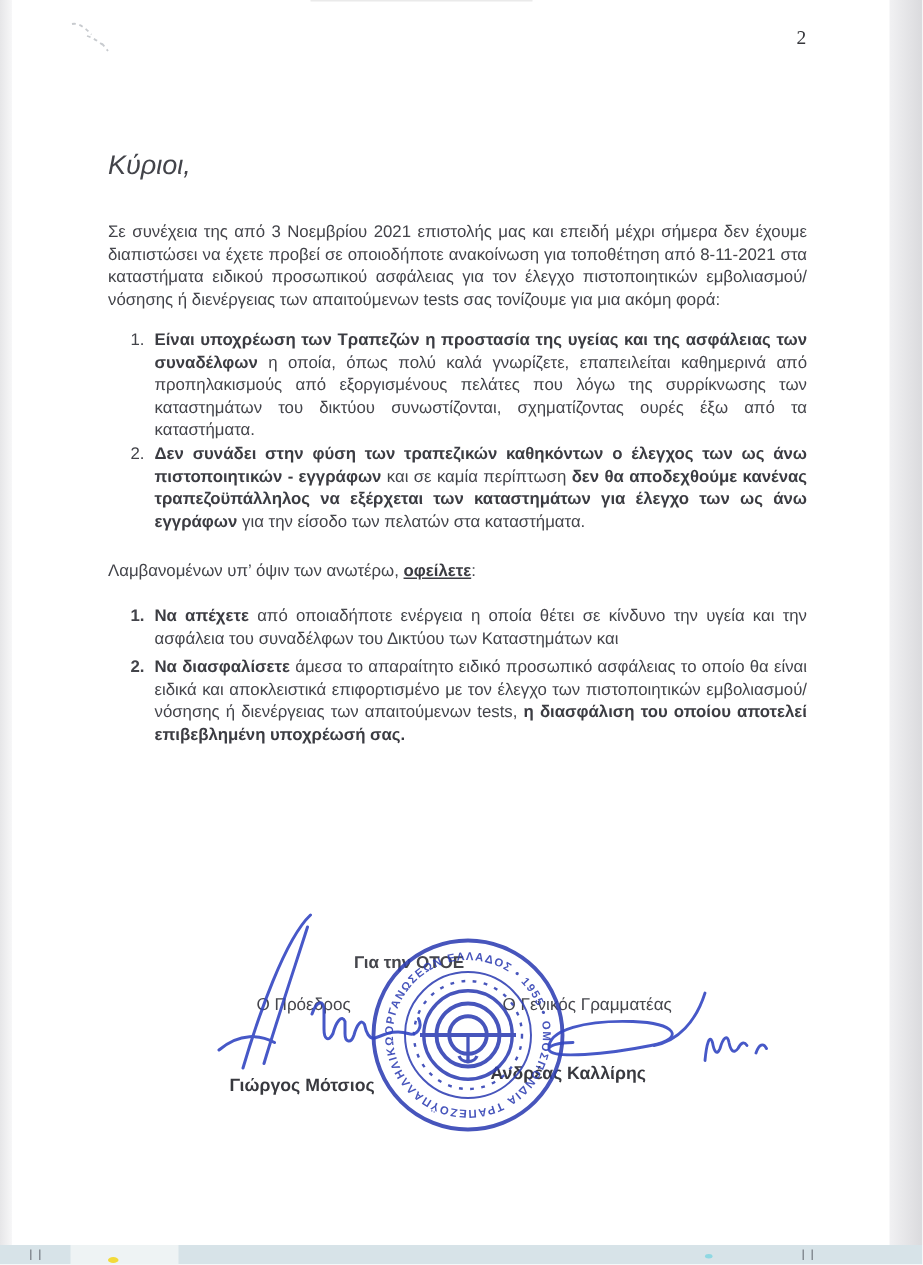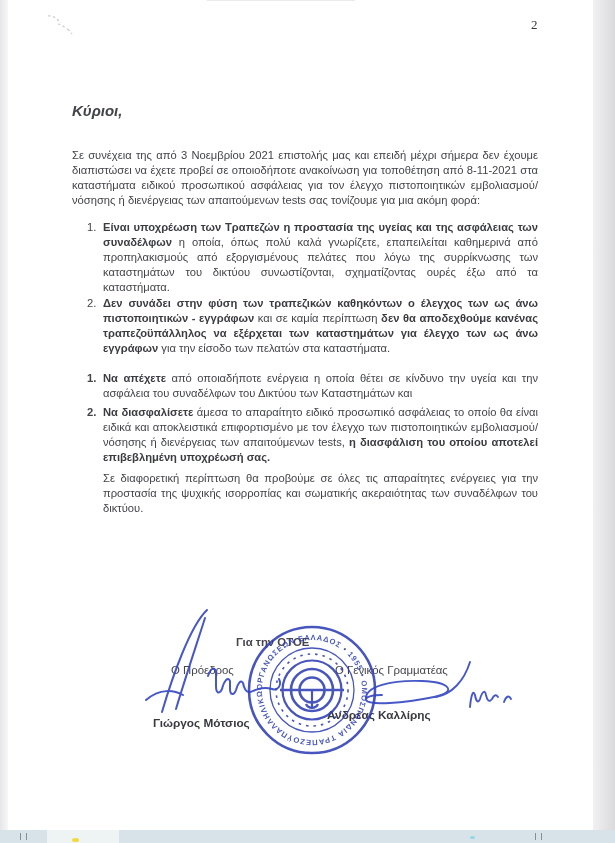--- a/index.html
+++ b/index.html
@@ -25,21 +25,21 @@
   .tick.t1 { left:20px; } .tick.t2 { left:535px; }
 
   .page-number { position:absolute; left:531px; top:17px; font-family:"Liberation Serif", serif;
                  font-size:13px; color:#36373c; }
 
   .smudge { position:absolute; left:44px; top:12px; }
 
   
   .content { position:absolute; left:72px; top:103px; width:466px;
              font-size:11.2px; line-height:15px; text-align:justify; }
-  .salutation { font-weight:bold; font-style:italic; font-size:15px; }
+  .salutation { font-weight:normal; font-style:italic; font-size:18px; }
   .p1 { margin-top:30px; }
   .olist-a { margin-top:12px; }
   .olist-b { margin-top:15px; }
   .li { position:relative; padding-left:31px; }
   .li + .li { margin-top:1px; }
   .olist-b .li + .li { margin-top:4px; }
   .li .marker { position:absolute; left:15px; top:0; }
   .olist-b .marker { font-weight:bold; }
   .b { font-weight:bold; color:#3b3c42; }
   .connector { margin-top:18px; }
@@ -83,32 +83,34 @@
       <div class="li">
         <span class="marker">1.</span>
         <span class="b">Είναι υποχρέωση των Τραπεζών η προστασία της υγείας και της ασφάλειας των συναδέλφων</span><span> η οποία, όπως πολύ καλά γνωρίζετε, επαπειλείται καθημερινά από προπηλακισμούς από εξοργισμένους πελάτες που λόγω της συρρίκνωσης των καταστημάτων του δικτύου συνωστίζονται, σχηματίζοντας ουρές έξω από τα καταστήματα.</span>
       </div>
       <div class="li">
         <span class="marker">2.</span>
         <span class="b">Δεν συνάδει στην φύση των τραπεζικών καθηκόντων ο έλεγχος των ως άνω πιστοποιητικών - εγγράφων</span><span> και σε καμία περίπτωση </span><span class="b">δεν θα αποδεχθούμε κανένας τραπεζοϋπάλληλος να εξέρχεται των καταστημάτων για έλεγχο των ως άνω εγγράφων</span><span> για την είσοδο των πελατών στα καταστήματα.</span>
       </div>
     </div>
 
+    <div class="connector">
+      <span>Λαμβανομένων υπ’ όψιν των ανωτέρω, </span><span class="b u">οφείλετε</span><span>:</span>
+    </div>
 
     <div class="olist-b">
       <div class="li">
         <span class="marker">1.</span>
         <span class="b">Να απέχετε</span><span> από οποιαδήποτε ενέργεια η οποία θέτει σε κίνδυνο την υγεία και την ασφάλεια του συναδέλφων του Δικτύου των Καταστημάτων και</span>
       </div>
       <div class="li">
         <span class="marker">2.</span>
         <div>
           <span class="b">Να διασφαλίσετε</span><span> άμεσα το απαραίτητο ειδικό προσωπικό ασφάλειας το οποίο θα είναι ειδικά και αποκλειστικά επιφορτισμένο με τον έλεγχο των πιστοποιητικών εμβολιασμού/νόσησης ή διενέργειας των απαιτούμενων tests, </span><span class="b">η διασφάλιση του οποίου αποτελεί επιβεβλημένη υποχρέωσή σας.</span>
         </div>
-        <div class="li-para2"><span>Σε διαφορετική περίπτωση θα προβούμε σε όλες τις απαραίτητες ενέργειες για την προστασία της ψυχικής ισορροπίας και σωματικής ακεραιότητας των συναδέλφων του δικτύου.</span></div>
       </div>
     </div>
   </div>
 
   <div class="sig-text sig-for">Για την ΟΤΟΕ</div>
   <div class="sig-text sig-title-left">Ο  Πρόεδρος</div>
   <div class="sig-text sig-title-right">Ο Γενικός Γραμματέας</div>
   <div class="sig-text sig-name sig-name-left">Γιώργος Μότσιος</div>
   <div class="sig-text sig-name sig-name-right">Ανδρέας Καλλίρης</div>
 

